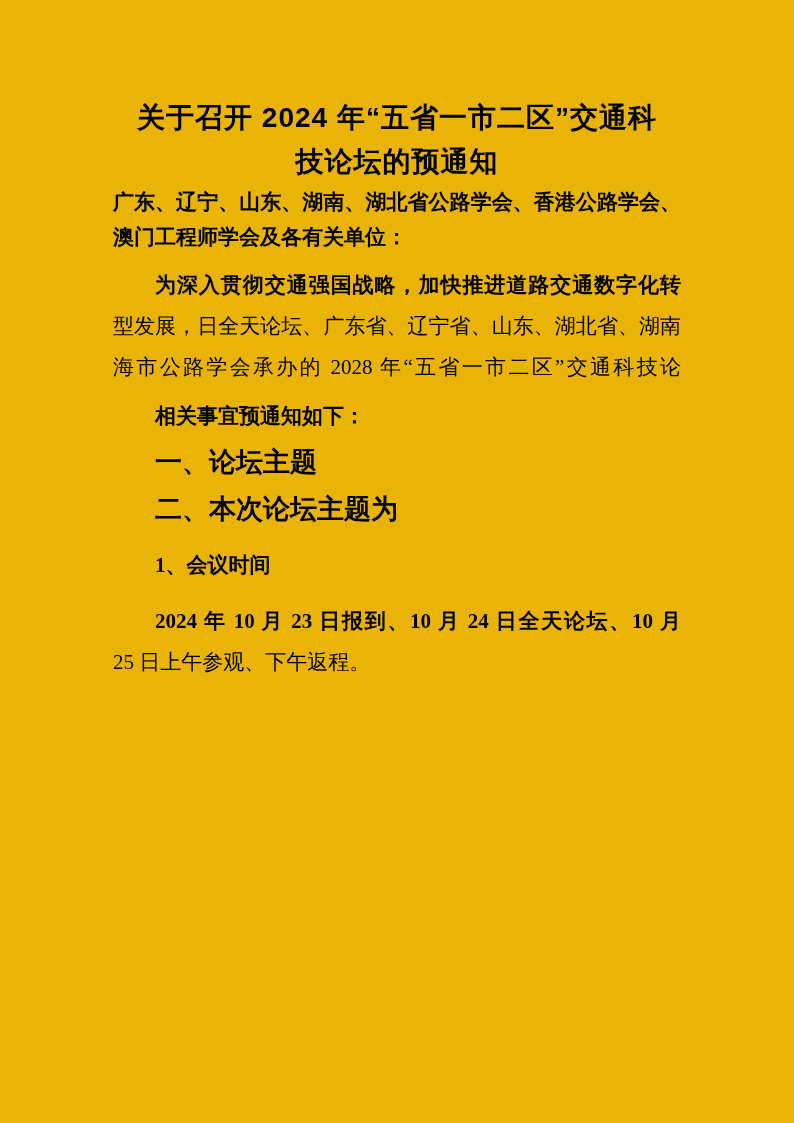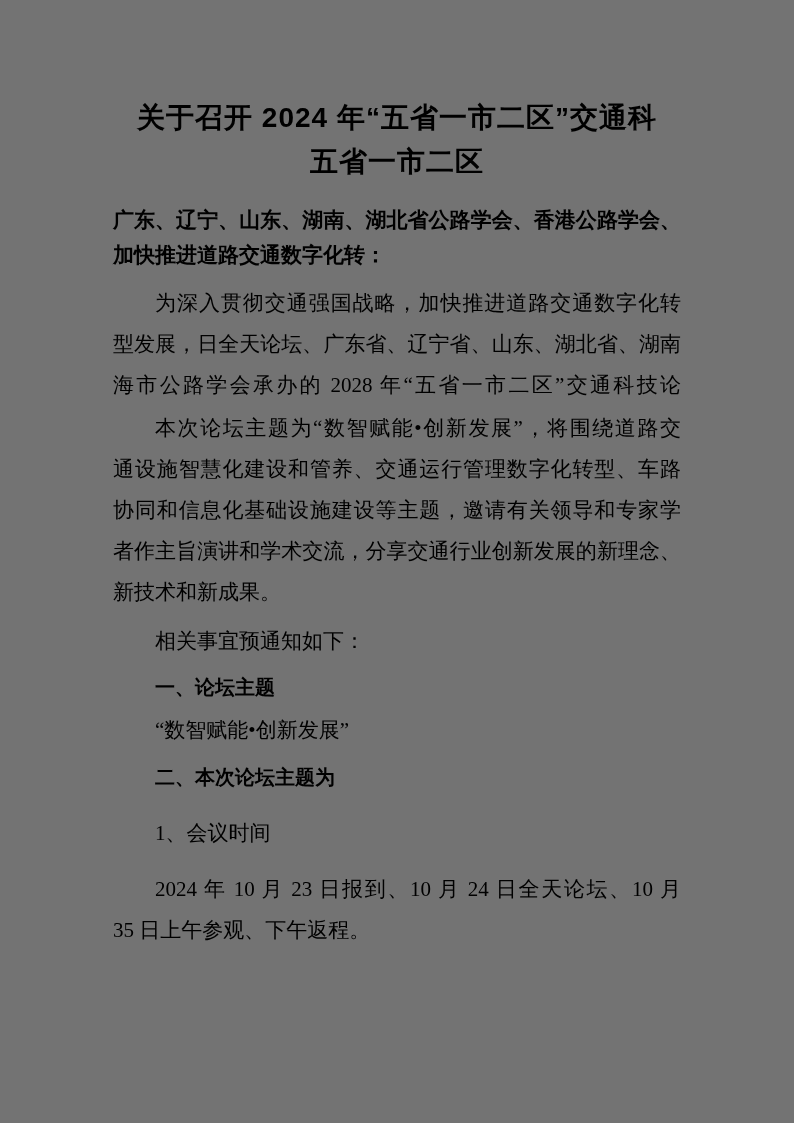--- a/index.html
+++ b/index.html
@@ -2,111 +2,100 @@
 <html><head>
 <meta charset="utf-8">
 <style>
   * { margin: 0; padding: 0; box-sizing: border-box; }
   html, body { background: #e8e8e8; }
   .page {
     position: relative;
     width: 794px;
     height: 1123px;
     margin: 0 auto;
-    background: #737373;
+    background: #eab308;
     color: #000000;
     padding: 96px 113px 0 113px;
     overflow: hidden;
   }
   
   .doc-title {
     font-family: "Liberation Sans", "DejaVu Sans", sans-serif;
     font-weight: bold;
     font-size: 28px;
     line-height: 44px;
     text-align: center;
     letter-spacing: 1px;
   }
   
   .salutation {
-    margin-top: 18px;
     font-family: "Liberation Sans", "DejaVu Sans", sans-serif;
     font-weight: bold;
     font-size: 21px;
     line-height: 35px;
   }
   
   .body-para {
     font-family: "Liberation Serif", "DejaVu Serif", serif;
     font-size: 21px;
     line-height: 41px;
   }
   .line { display: block; }
   .line.stretch { text-align: justify; text-align-last: justify; }
-  .line.indent { padding-left: 42px; }
+  .line.indent { padding-left: 42px; font-weight: bold; }
   .mt-a { margin-top: 11px; }
   .mt-b { margin-top: 2px; }
   .mt-c { margin-top: 8px; }
   
   .sec-heading {
     font-family: "Liberation Sans", "DejaVu Sans", sans-serif;
     font-weight: bold;
-    font-size: 20px;
+    font-size: 27px;
     line-height: 41px;
     padding-left: 42px;
   }
   .h1-mt { margin-top: 5px; }
   .quote-mt { margin-top: 2px; }
   .h2-mt { margin-top: 6px; }
   .sub-mt { margin-top: 15px; }
   .date-mt { margin-top: 15px; }
 </style>
 </head>
 <body>
 
 <div class="page">
 
   <h1 class="doc-title">
     <span class="line">关于召开 2024 年“五省一市二区”交通科</span>
-    <span class="line">五省一市二区</span>
+    <span class="line">技论坛的预通知</span>
   </h1>
 
   <p class="salutation">
     <span class="line stretch">广东、辽宁、山东、湖南、湖北省公路学会、香港公路学会、</span>
-    <span class="line">加快推进道路交通数字化转：</span>
+    <span class="line">澳门工程师学会及各有关单位：</span>
   </p>
 
   <p class="body-para mt-a">
     <span class="line stretch indent">为深入贯彻交通强国战略，加快推进道路交通数字化转</span>
     <span class="line stretch">型发展，日全天论坛、广东省、辽宁省、山东、湖北省、湖南</span>
     <span class="line stretch">海市公路学会承办的 2028 年“五省一市二区”交通科技论</span>
   </p>
 
-  <p class="body-para mt-b">
-    <span class="line stretch indent">本次论坛主题为“数智赋能•创新发展”，将围绕道路交</span>
-    <span class="line stretch">通设施智慧化建设和管养、交通运行管理数字化转型、车路</span>
-    <span class="line stretch">协同和信息化基础设施建设等主题，邀请有关领导和专家学</span>
-    <span class="line stretch">者作主旨演讲和学术交流，分享交通行业创新发展的新理念、</span>
-    <span class="line">新技术和新成果。</span>
-  </p>
 
   <p class="body-para mt-c">
     <span class="line indent">相关事宜预通知如下：</span>
   </p>
 
   <h2 class="sec-heading h1-mt">一、论坛主题</h2>
 
-  <p class="body-para quote-mt">
-    <span class="line indent">“数智赋能•创新发展”</span>
-  </p>
 
   <h2 class="sec-heading h2-mt">二、本次论坛主题为</h2>
 
   <p class="body-para sub-mt">
     <span class="line indent">1、会议时间</span>
   </p>
 
   <p class="body-para date-mt">
     <span class="line stretch indent">2024 年 10 月 23 日报到、10 月 24 日全天论坛、10 月</span>
-    <span class="line">35 日上午参观、下午返程。</span>
+    <span class="line">25 日上午参观、下午返程。</span>
   </p>
 
 </div>
 
 </body></html>

